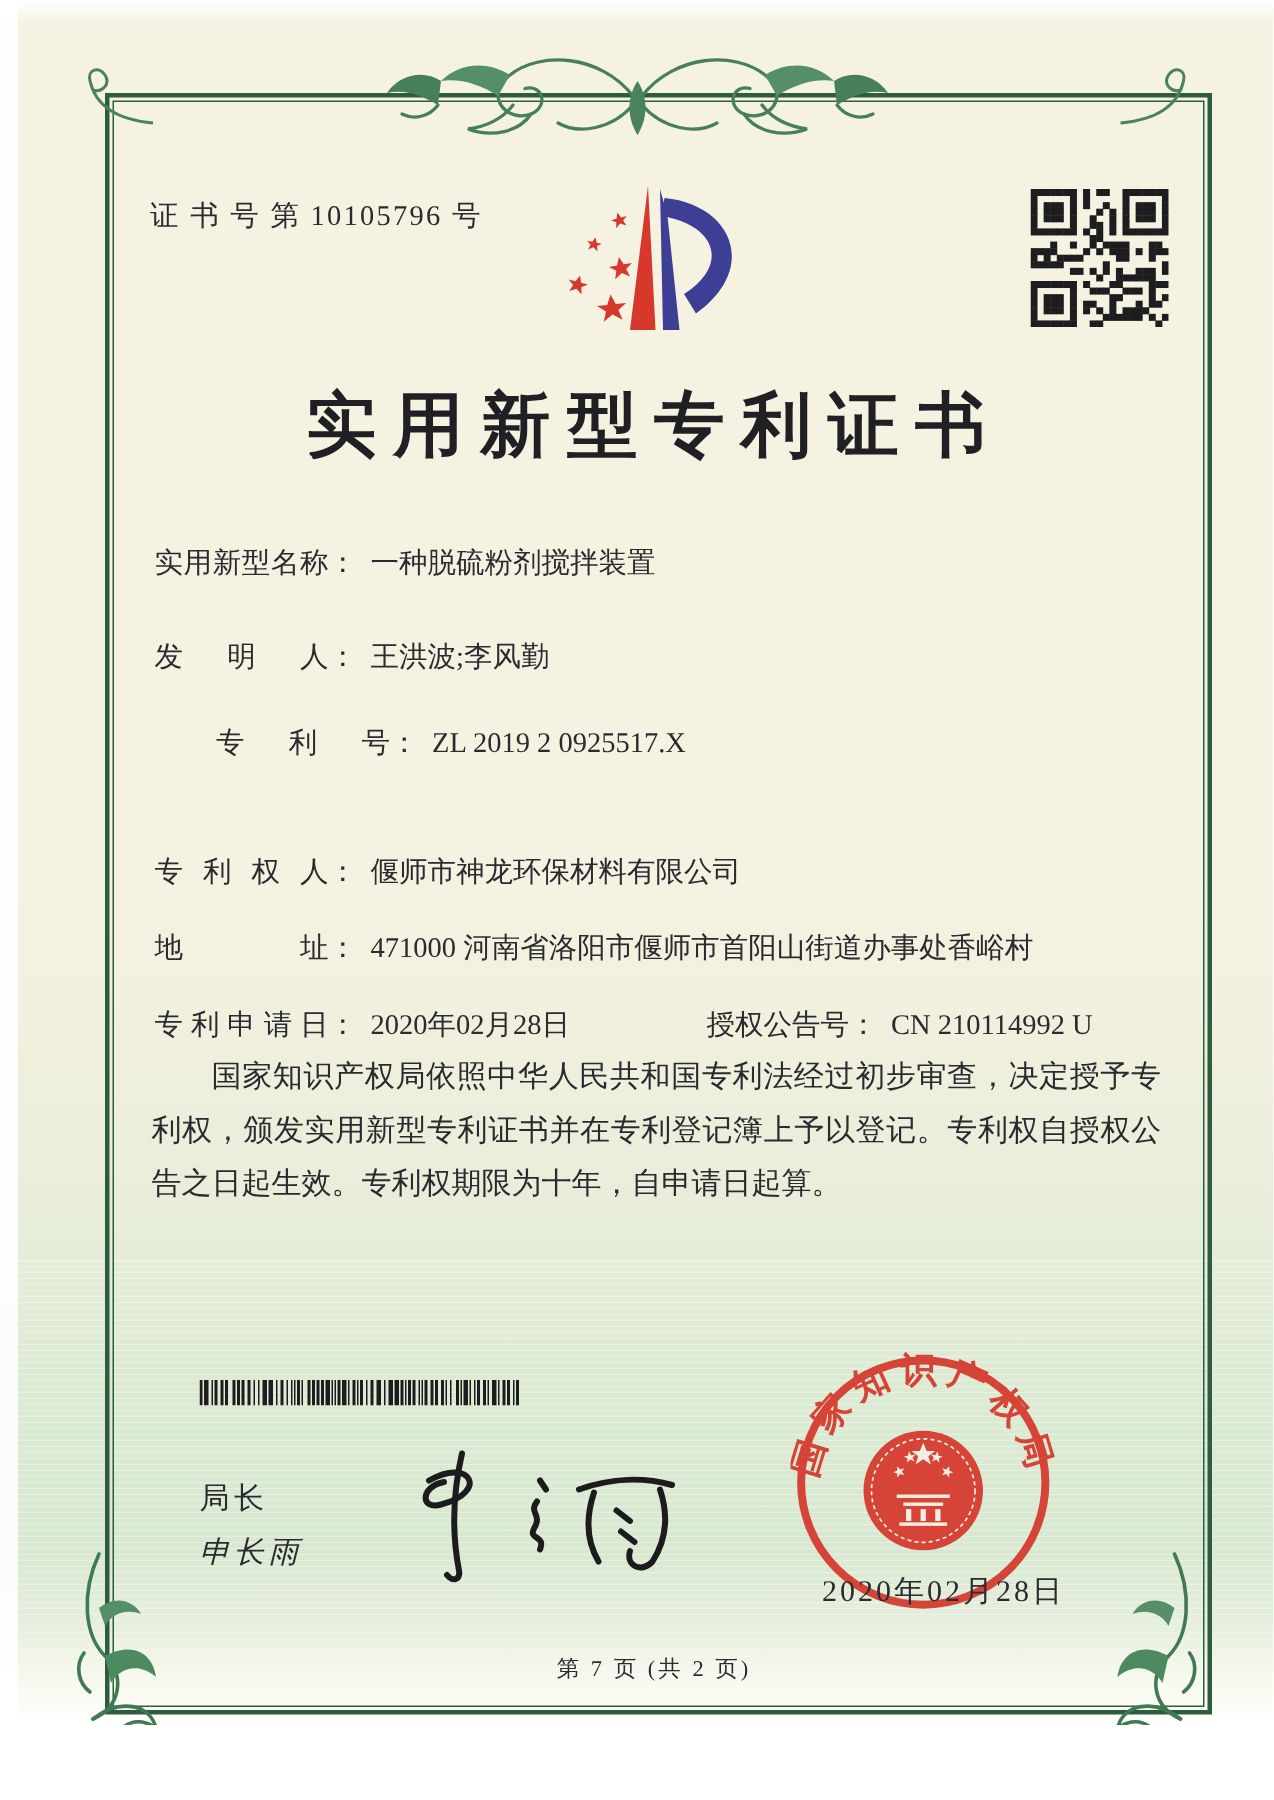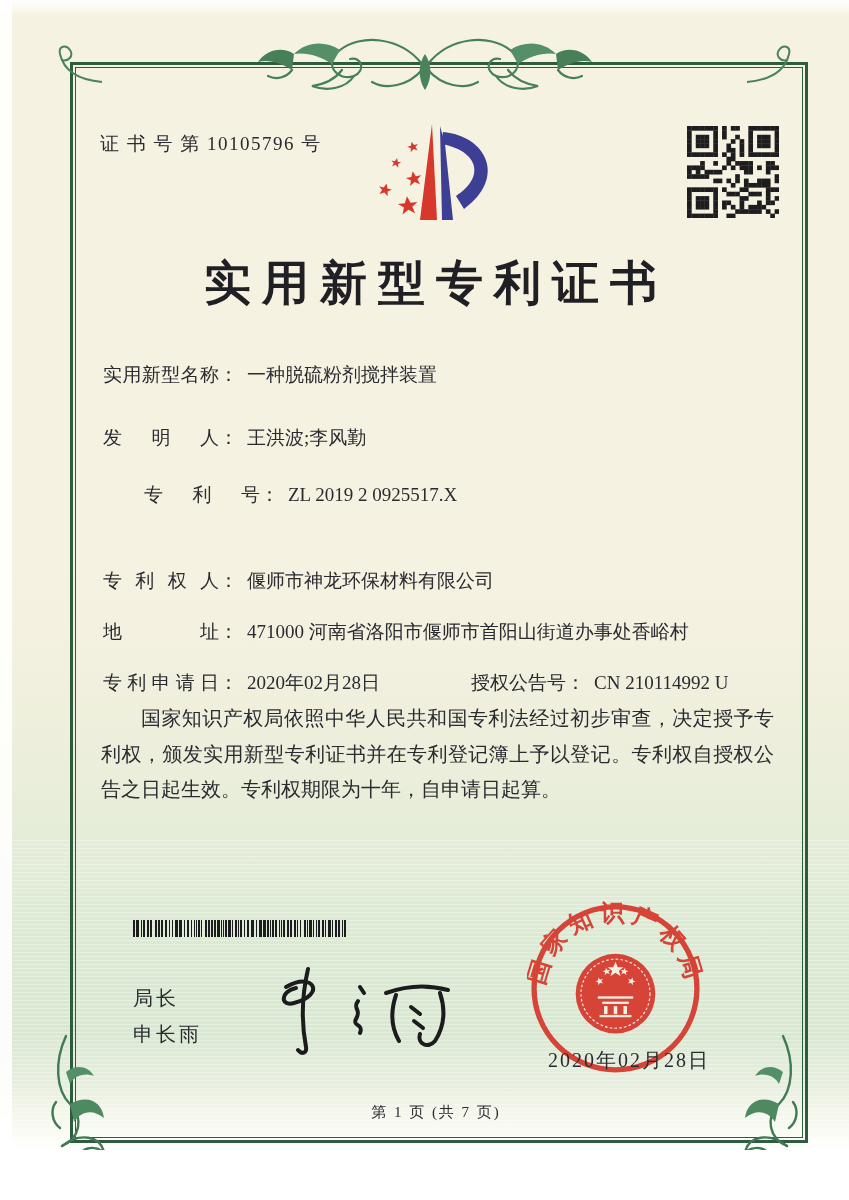--- a/index.html
+++ b/index.html
@@ -412,21 +412,21 @@
       <rect x="192" y="0" width="1" height="17" fill="#1d1d1f"></rect>
       <rect x="195" y="0" width="3" height="17" fill="#1d1d1f"></rect>
       <rect x="199" y="0" width="1" height="17" fill="#1d1d1f"></rect>
       <rect x="202" y="0" width="2" height="17" fill="#1d1d1f"></rect>
       <rect x="205" y="0" width="2" height="17" fill="#1d1d1f"></rect>
       <rect x="209" y="0" width="1" height="17" fill="#1d1d1f"></rect>
       <rect x="211" y="0" width="2" height="17" fill="#1d1d1f"></rect>
     </svg>
 
   <div class="abs signer" style="top:985px;">局长</div>
-  <div class="abs signer" style="top:1021px;">申长雨</div>
+  <div class="abs signer" style="top:1021px;font-style:italic;">申长雨</div>
 
   <svg class="abs" style="left:268px;top:963px;" width="195" height="95" viewBox="0 0 195 95">
     <g stroke="#1c1c1e" stroke-width="4" fill="none" stroke-linecap="round" stroke-linejoin="round">
       <path d="M40,6 C34,32 33,58 38,84 C39,90 34,92 30,87"></path>
       <path d="M18,24 C46,8 58,32 26,40 C12,44 12,28 28,25"></path>
       <path d="M92,24 l4,6"></path>
       <path d="M90,38 C84,46 94,46 88,56 C84,64 96,60 92,70"></path>
       <path d="M118,30 C140,22 162,22 180,27"></path>
       <path d="M128,32 C122,50 124,66 131,78"></path>
       <path d="M172,30 C178,48 176,64 167,78 C160,86 149,81 152,71"></path>
@@ -458,15 +458,15 @@
         <rect x="87" y="121" width="4" height="9"></rect>
         <rect x="98" y="121" width="4" height="9"></rect>
         <rect x="109" y="121" width="4" height="9"></rect>
         <rect x="82" y="131" width="36" height="2.6"></rect>
       </g>
     </g>
   </svg>
 
   <div class="abs seal-date">2020年02月28日</div>
 
-  <div class="abs page-num">第 1 页 (共 7 页)</div>
+  <div class="abs page-num">第 7 页 (共 2 页)</div>
   <div class="abs back-note">其他事项参见背面</div>
 </div>
 
 </body></html>

